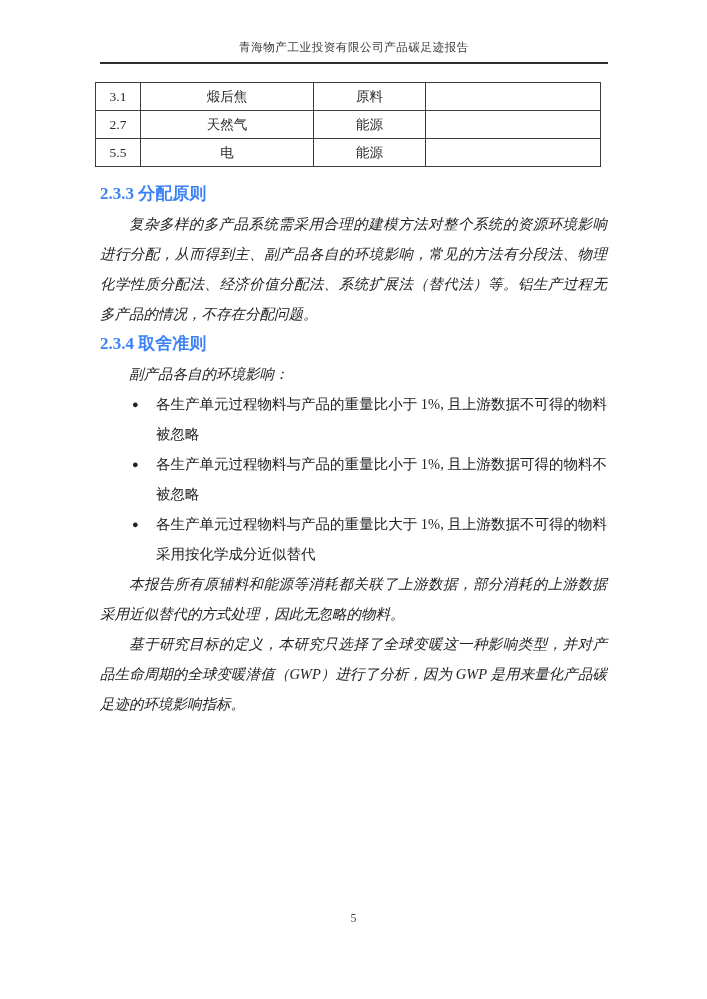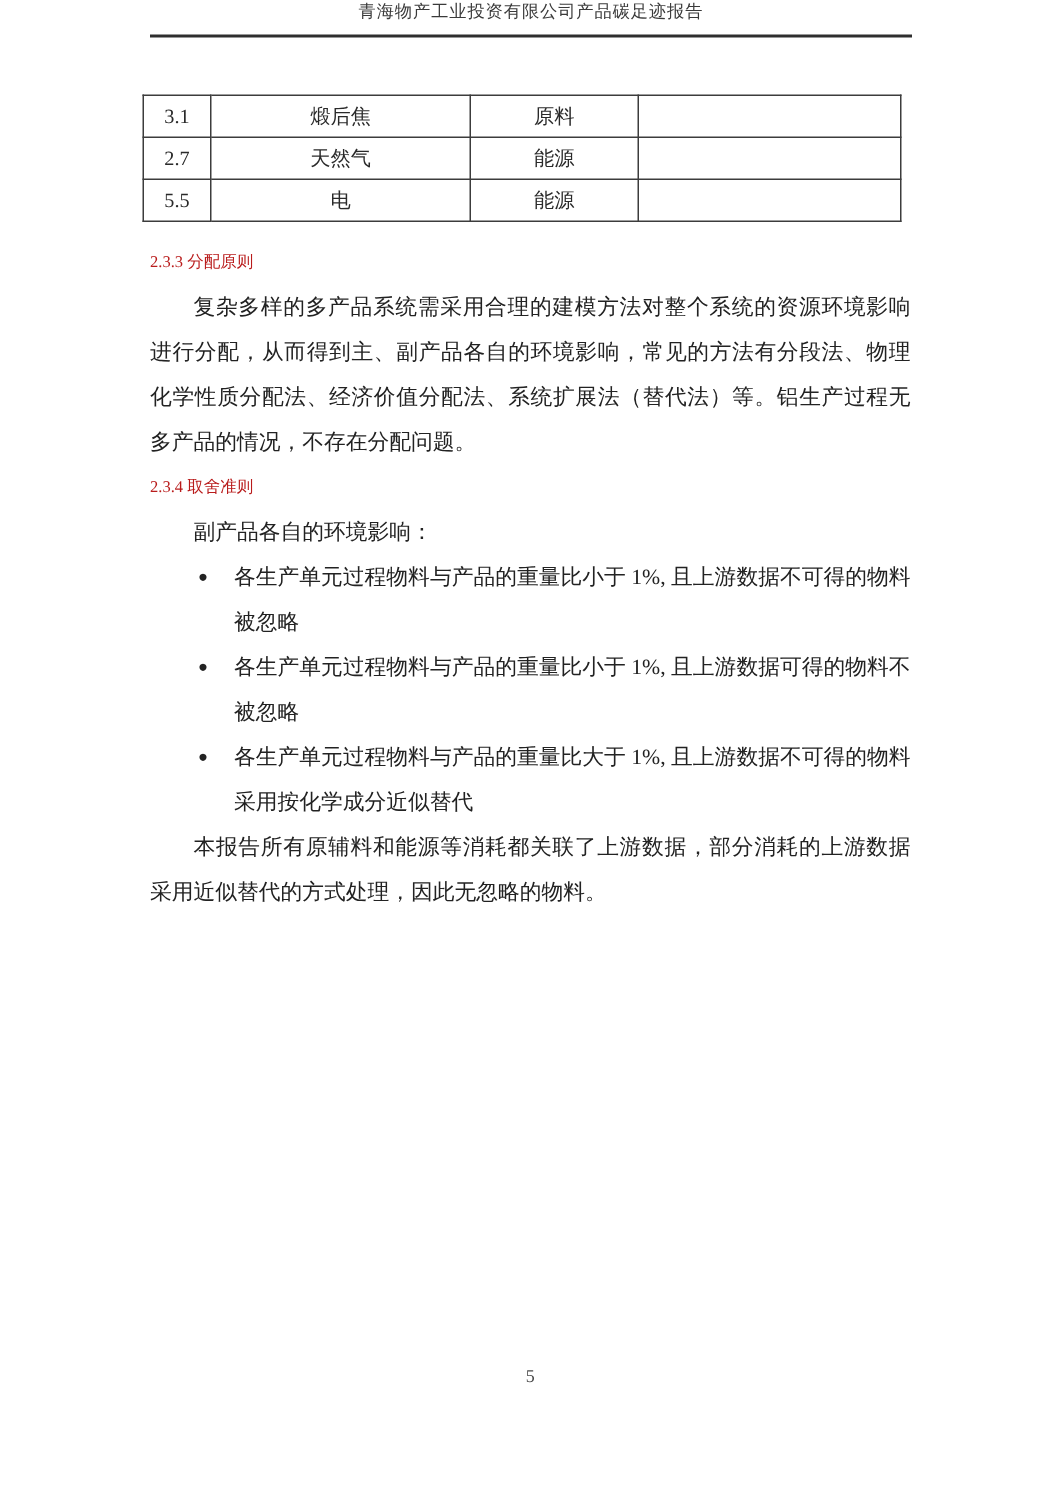--- a/index.html
+++ b/index.html
@@ -11,20 +11,21 @@
     width: 707px;
     height: 999px;
     background: #ffffff;
     color: #1f1f1f;
     overflow: hidden;
   }
 
   
   .header {
     margin: 0 99px 0 100px;
+    padding-top: 39px;
     padding-bottom: 7px;
     border-bottom: 2px solid #2e2e2e;
   }
   .header-title {
     text-align: center;
     font-size: 11.5px;
     letter-spacing: 0.6px;
     color: #3a3a3a;
     line-height: 16px;
   }
@@ -32,21 +33,21 @@
   
   .content {
     margin: 0 100px;
     width: 507px;
   }
 
   
   table.materials {
     width: 505px;
     margin-left: -5px;
-    margin-top: 38px;
+    margin-top: 18px;
     border-collapse: collapse;
     table-layout: fixed;
   }
   table.materials td {
     border: 1px solid #3c3c3c;
     height: 28px;
     font-size: 13.5px;
     color: #2a2a2a;
     text-align: center;
     vertical-align: middle;
@@ -60,30 +61,31 @@
     letter-spacing: -0.2px;
   }
   col.c-no   { width: 45px; }
   col.c-name { width: 173px; }
   col.c-type { width: 112px; }
   col.c-note { width: 175px; }
 
   
   .body-text { margin-top: 12px; }
   h3.sec-heading {
-    font-size: 11px;
-    font-weight: normal;
+    font-size: 17px;
+    font-weight: bold;
     line-height: 30px;
-    color: #b91c1c;
+    color: #3b82f6;
   }
   p.para {
     font-size: 14.5px;
     line-height: 30px;
     text-align: justify;
     color: #222222;
+    font-style: italic;
   }
   p.indent { text-indent: 29px; }
 
   ul.criteria {
     list-style: none;
   }
   ul.criteria li {
     position: relative;
     padding-left: 56px;
     font-size: 14.5px;
@@ -170,20 +172,21 @@
           <span>各生产单元过程物料与产品的重量比小于 1%, 且上游数据可得的物料不被忽略</span>
         </li>
         <li>
           <span class="bullet">●</span>
           <span>各生产单元过程物料与产品的重量比大于 1%, 且上游数据不可得的物料采用按化学成分近似替代</span>
         </li>
       </ul>
 
       <p class="para indent">本报告所有原辅料和能源等消耗都关联了上游数据，部分消耗的上游数据采用近似替代的方式处理，因此无忽略的物料。</p>
 
+      <p class="para indent">基于研究目标的定义，本研究只选择了全球变暖这一种影响类型，并对产品生命周期的全球变暖潜值（GWP）进行了分析，因为 GWP 是用来量化产品碳足迹的环境影响指标。</p>
 
     </div>
   </div>
 
   <div class="footer">
     <span class="page-number">5</span>
   </div>
 
 </div>
 

